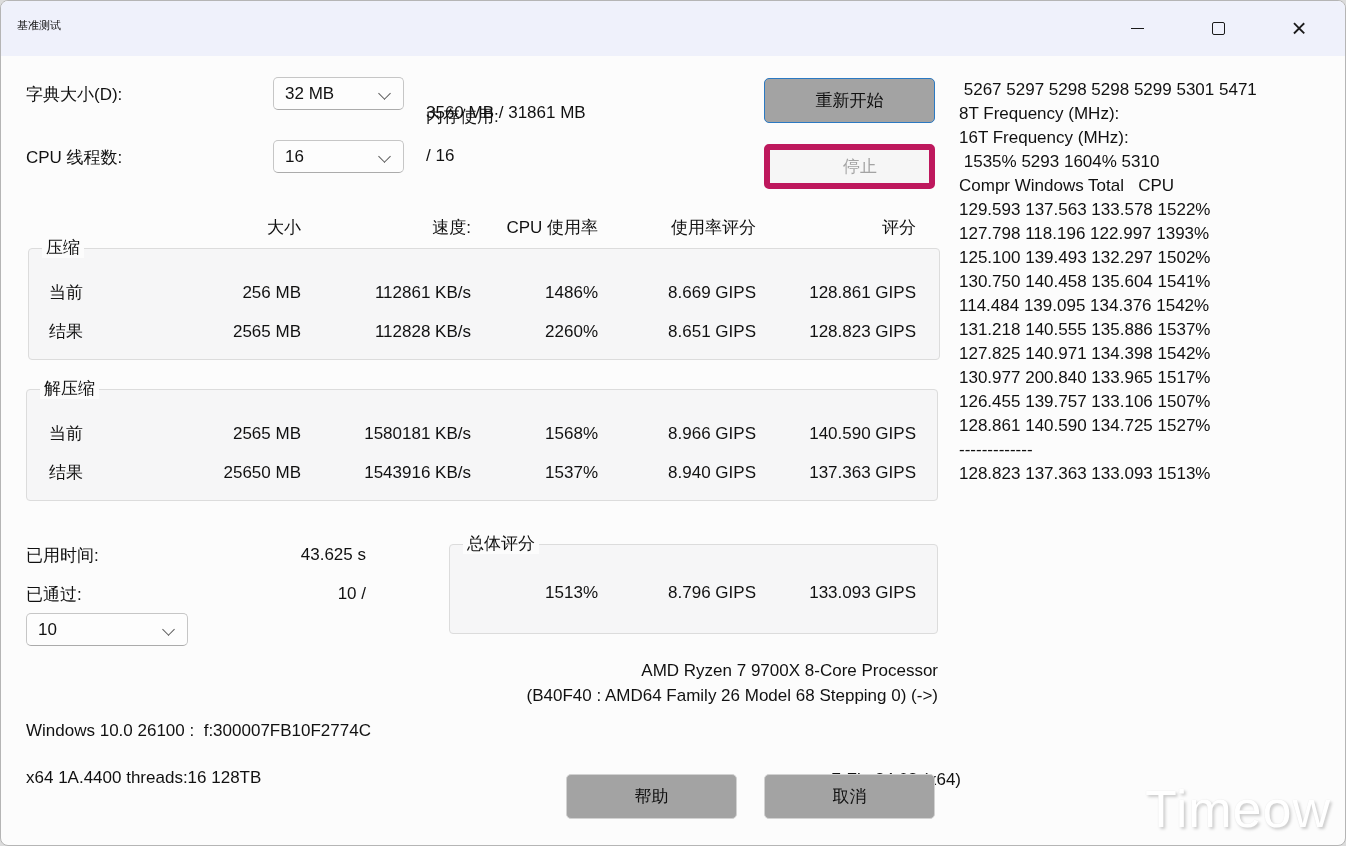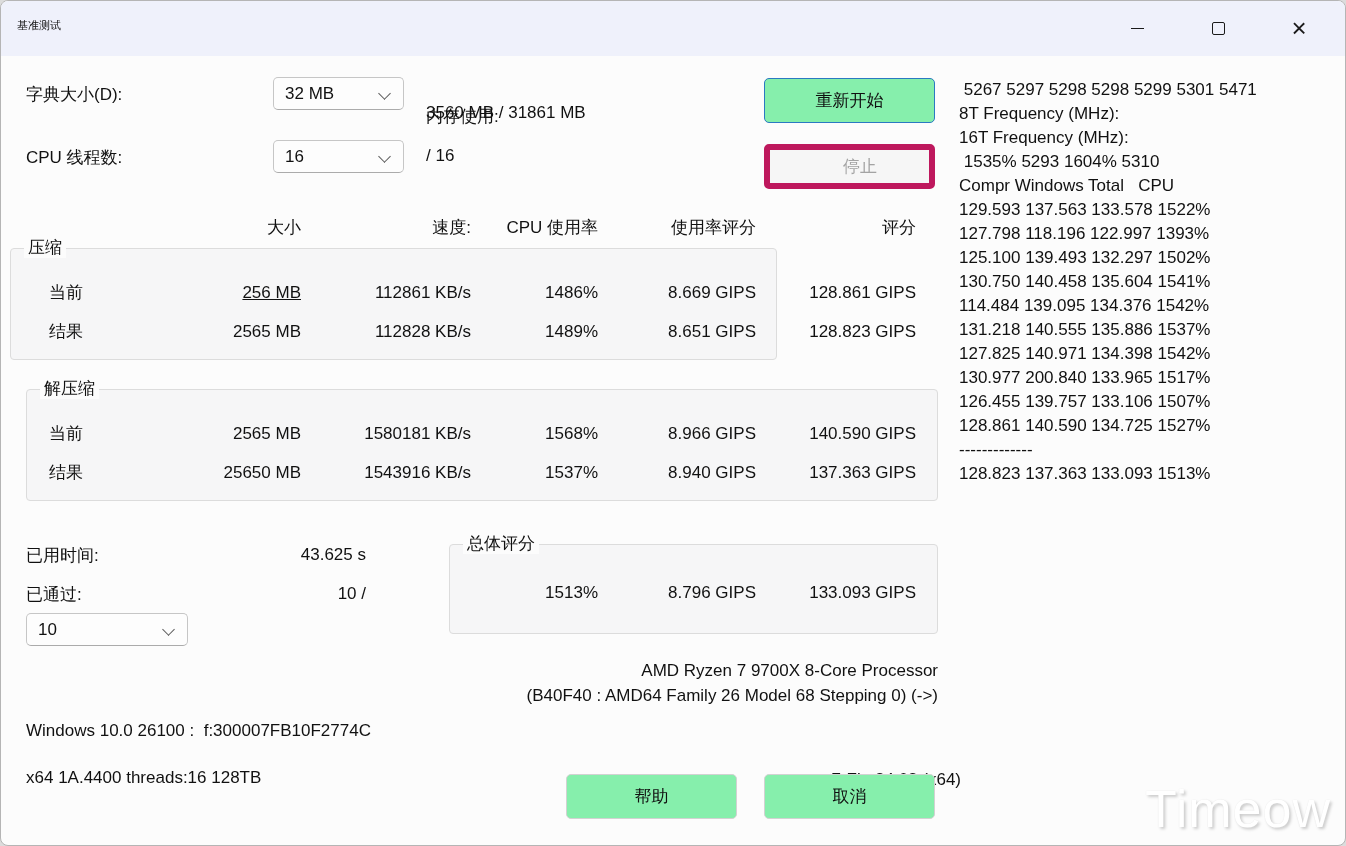--- a/index.html
+++ b/index.html
@@ -34,21 +34,21 @@
   .combo-value{position:absolute;left:11px;top:6px;font-size:17px;}
   .chev{
     position:absolute;right:14px;top:11px;width:8px;height:8px;
     border-right:1.5px solid #5a5a5a;border-bottom:1.5px solid #5a5a5a;
     transform:rotate(45deg);
   }
 
   .btn{
     position:absolute;width:171px;height:45px;border-radius:5px;box-sizing:border-box;
     display:flex;align-items:center;justify-content:center;font-size:17px;
-    background:#86efac;border:1px solid #d2d2d2;color:#101010;cursor:default;
+    background:#a3a3a3;border:1px solid #d2d2d2;color:#101010;cursor:default;
   }
   .btn.primary{border:1.5px solid #2b79c2;}
   .btn.disabled{background:#f6f6f6;border:6px solid #be185d;color:#a3a3a3;padding-left:21px;}
 
   .groupbox{
     position:absolute;background:#f6f6f7;border:1px solid #dcdcdc;border-radius:4px;box-sizing:border-box;
   }
   .grouplabel{
     position:absolute;top:-11px;left:13px;background:#fcfcfc;padding:0 4px;font-size:17px;line-height:20px;white-space:pre;
   }
@@ -105,34 +105,34 @@
   </div>
   <div class="lbl" style="left:425px;top:145px;">/ 16</div>
   <div class="btn disabled" style="left:763px;top:143px;">停止</div>
 
   <div class="cell c-size" style="top:216px;">大小</div>
   <div class="cell c-speed" style="top:216px;">速度:</div>
   <div class="cell c-cpu" style="top:216px;">CPU 使用率</div>
   <div class="cell c-usage" style="top:216px;">使用率评分</div>
   <div class="cell c-rating" style="top:216px;">评分</div>
 
-  <div class="groupbox" style="left:9px;top:247px;width:767px;height:112px;">
+  <div class="groupbox" style="left:27px;top:247px;width:912px;height:112px;">
     <span class="grouplabel">压缩</span>
   </div>
   <div class="rowlabel" style="top:281px;">当前</div>
-  <div class="cell c-size" style="top:281px;text-decoration:underline;">256 MB</div>
+  <div class="cell c-size" style="top:281px;">256 MB</div>
   <div class="cell c-speed" style="top:281px;">112861 KB/s</div>
   <div class="cell c-cpu" style="top:281px;">1486%</div>
   <div class="cell c-usage" style="top:281px;">8.669 GIPS</div>
   <div class="cell c-rating" style="top:281px;">128.861 GIPS</div>
 
   <div class="rowlabel" style="top:320px;">结果</div>
   <div class="cell c-size" style="top:320px;">2565 MB</div>
   <div class="cell c-speed" style="top:320px;">112828 KB/s</div>
-  <div class="cell c-cpu" style="top:320px;">1489%</div>
+  <div class="cell c-cpu" style="top:320px;">2260%</div>
   <div class="cell c-usage" style="top:320px;">8.651 GIPS</div>
   <div class="cell c-rating" style="top:320px;">128.823 GIPS</div>
 
   <div class="groupbox" style="left:25px;top:388px;width:912px;height:112px;">
     <span class="grouplabel">解压缩</span>
   </div>
   <div class="rowlabel" style="top:422px;">当前</div>
   <div class="cell c-size" style="top:422px;">2565 MB</div>
   <div class="cell c-speed" style="top:422px;">1580181 KB/s</div>
   <div class="cell c-cpu" style="top:422px;">1568%</div>

